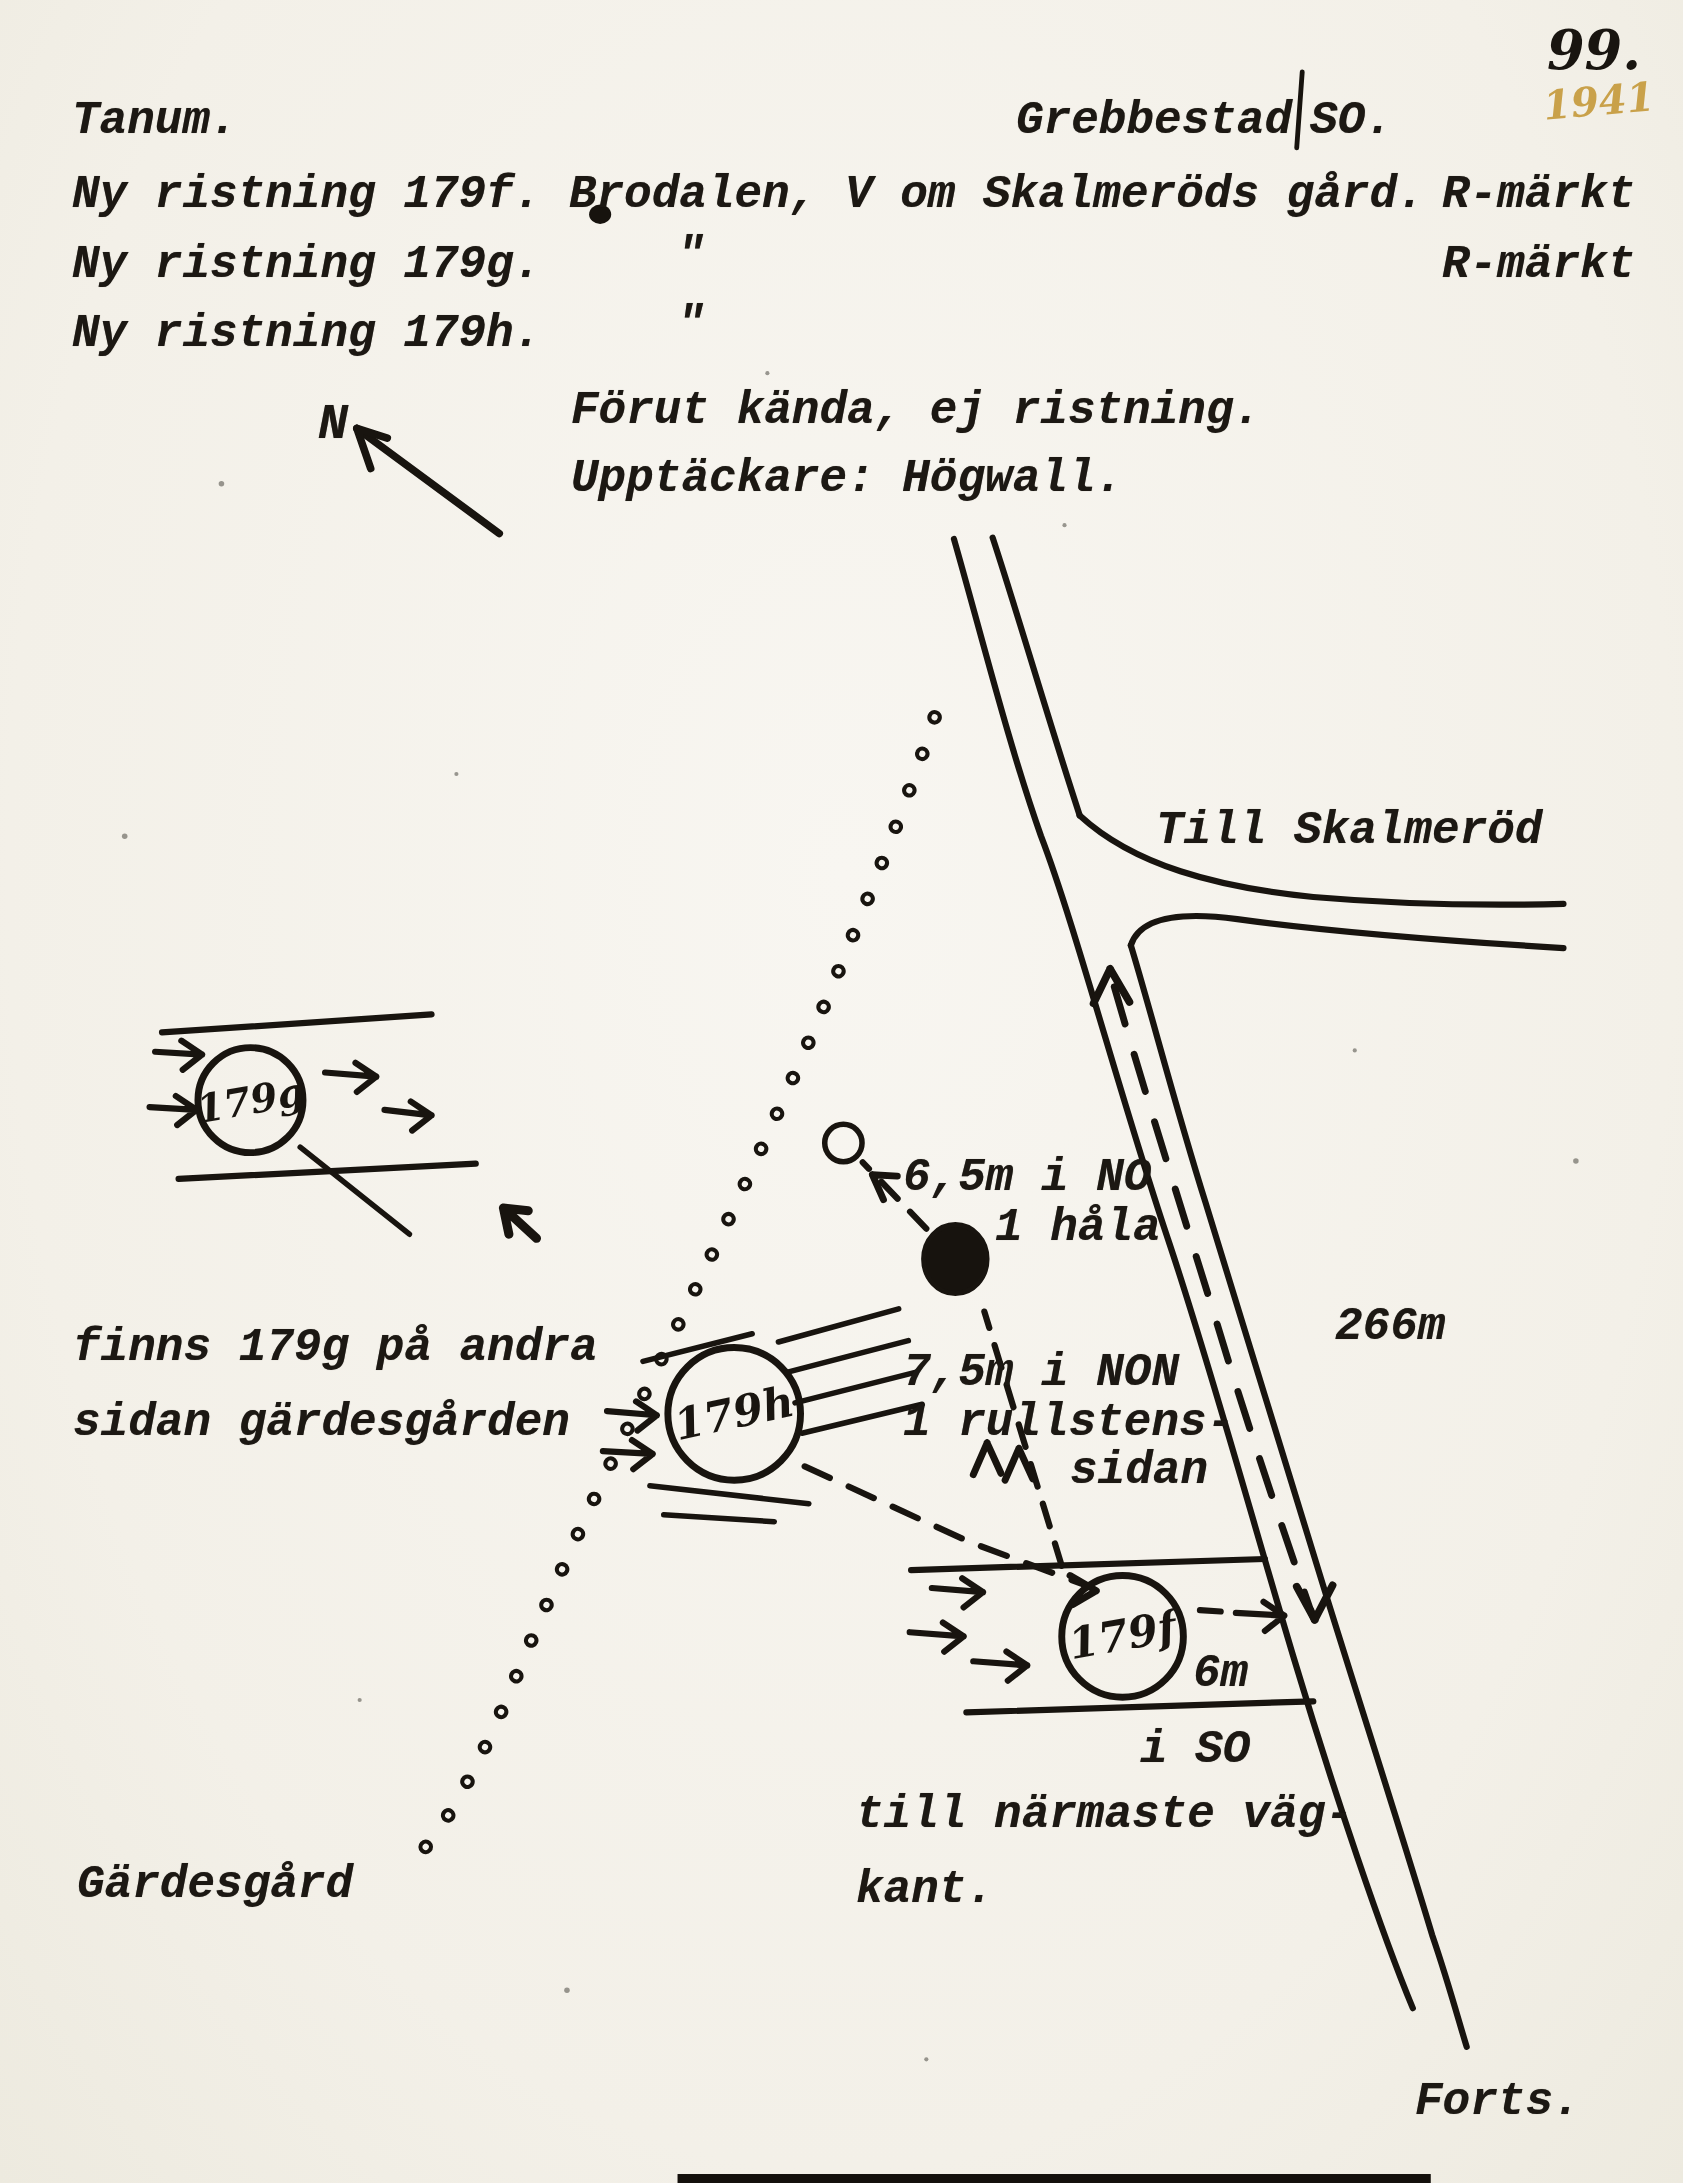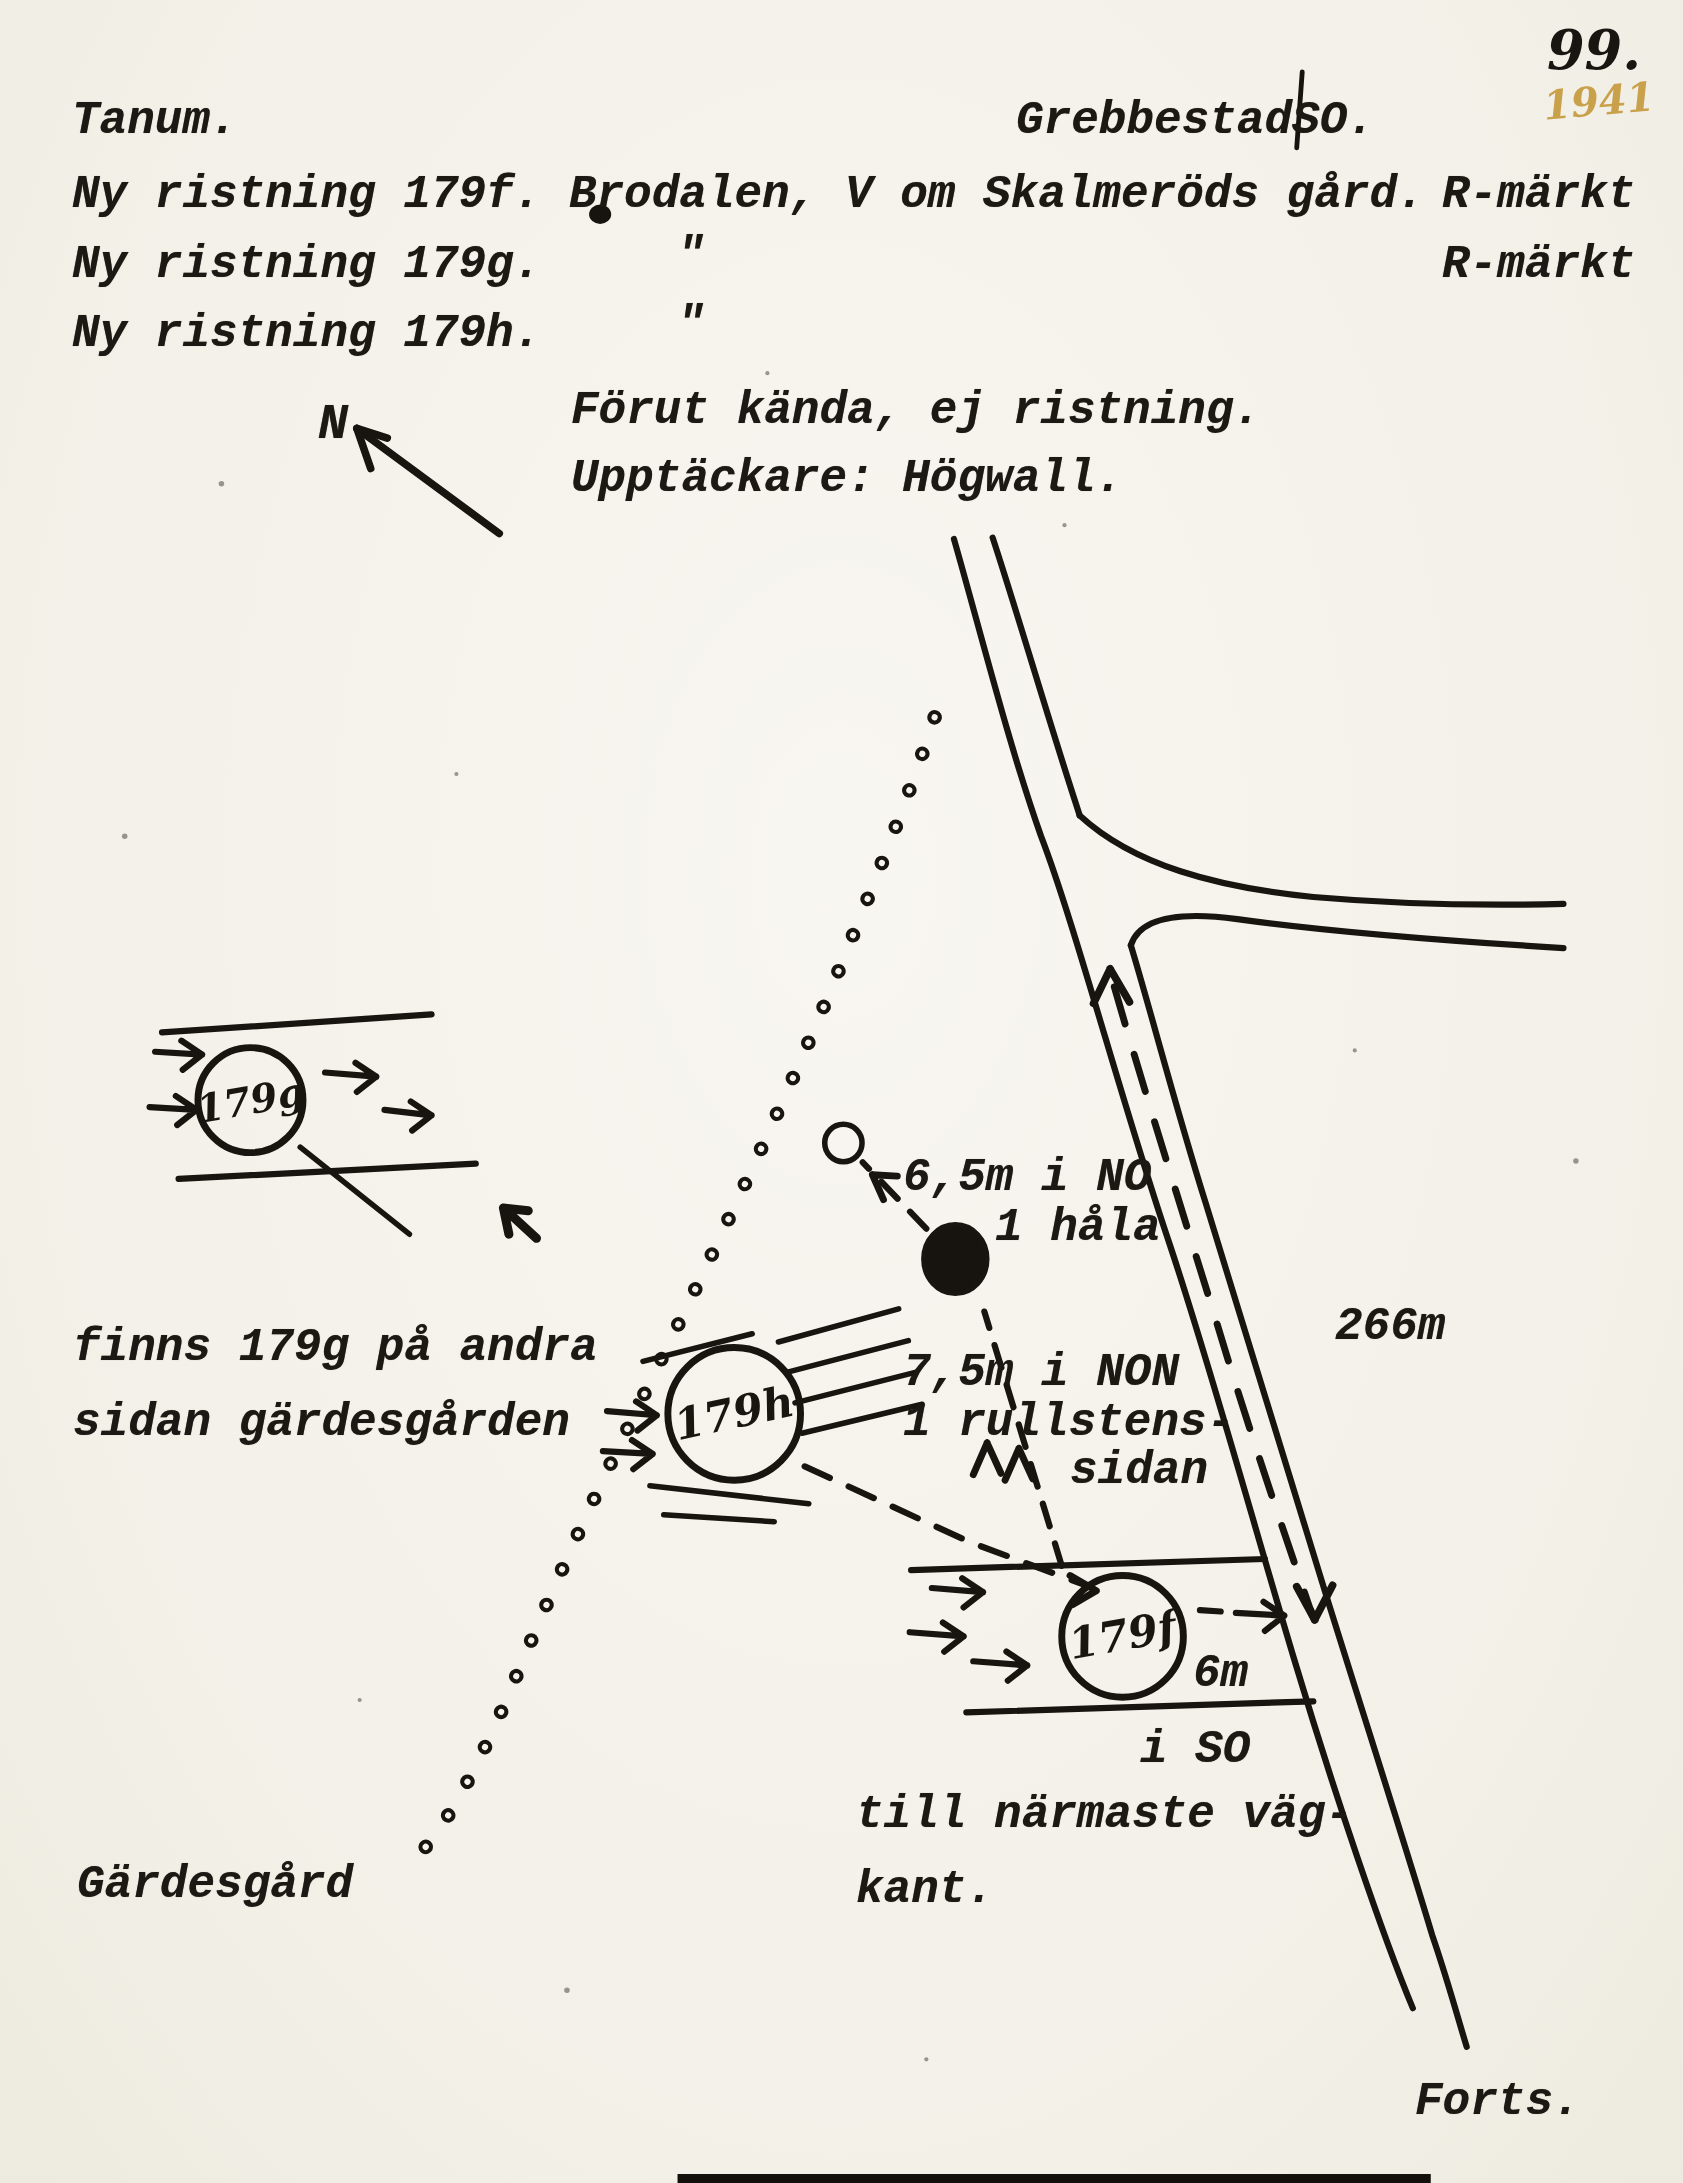--- a/index.html
+++ b/index.html
@@ -131,40 +131,41 @@
           <circle cx="2280" cy="1680" r="4"></circle>
         <circle cx="520" cy="2460" r="3"></circle>
           <circle cx="1960" cy="1520" r="3"></circle>
         <circle cx="820" cy="2880" r="4"></circle>
           <circle cx="1340" cy="2980" r="3"></circle>
       </g>
     </g>
   </svg>
 
   <div class="tw txt" style="left:72px;top:97px">Tanum.</div>
-  <div class="tw txt" style="left:1016px;top:97px"><span>Grebbestad</span><span style="">SO.</span></div>
+  <div class="tw txt" style="left:1016px;top:97px"><span>Grebbestad</span><span style="margin-left:18px">SO.</span></div>
 
   <div class="hw txt" style="left:1547px;top:18px;font-size:54px">99.</div>
   <div class="hw year txt" style="left:1543px;top:77px;font-size:40px;transform:rotate(-5deg)">1941</div>
 
   <div class="tw txt" style="left:72px;top:171px">Ny ristning 179f. Brodalen, V om Skalmeröds gård.</div>
   <div class="tw txt" style="left:1442px;top:171px">R-märkt</div>
 
   <div class="tw txt" style="left:72px;top:241px">Ny ristning 179g.</div>
   <div class="tw txt" style="left:677px;top:232px">"</div>
   <div class="tw txt" style="left:1442px;top:241px">R-märkt</div>
 
   <div class="tw txt" style="left:72px;top:310px">Ny ristning 179h.</div>
   <div class="tw txt" style="left:677px;top:301px">"</div>
 
   <div class="tw txt" style="left:571px;top:387px">Förut kända, ej ristning.</div>
   <div class="tw txt" style="left:571px;top:455px">Upptäckare: Högwall.</div>
 
   <div class="tw txt" style="left:318px;top:399px;font-size:50px">N</div>
 
+  <div class="tw txt" style="left:1156px;top:807px">Till Skalmeröd</div>
   <div class="tw txt" style="left:1335px;top:1303px">266m</div>
 
   <div class="hw txt" style="left:195px;top:1077px;width:111px;text-align:center;font-size:39px;transform:rotate(-10deg)">179g</div>
   <div class="hw txt" style="left:672px;top:1388px;width:124px;text-align:center;font-size:43px;transform:rotate(-12deg)">179h</div>
   <div class="hw txt" style="left:1063px;top:1610px;width:119px;text-align:center;font-size:43px;transform:rotate(-10deg)">179f</div>
 
   <div class="tw txt" style="left:903px;top:1154px">6,5m i NO</div>
   <div class="tw txt" style="left:995px;top:1204px">1 håla</div>
 
   <div class="tw txt" style="left:903px;top:1349px">7,5m i NON</div>

